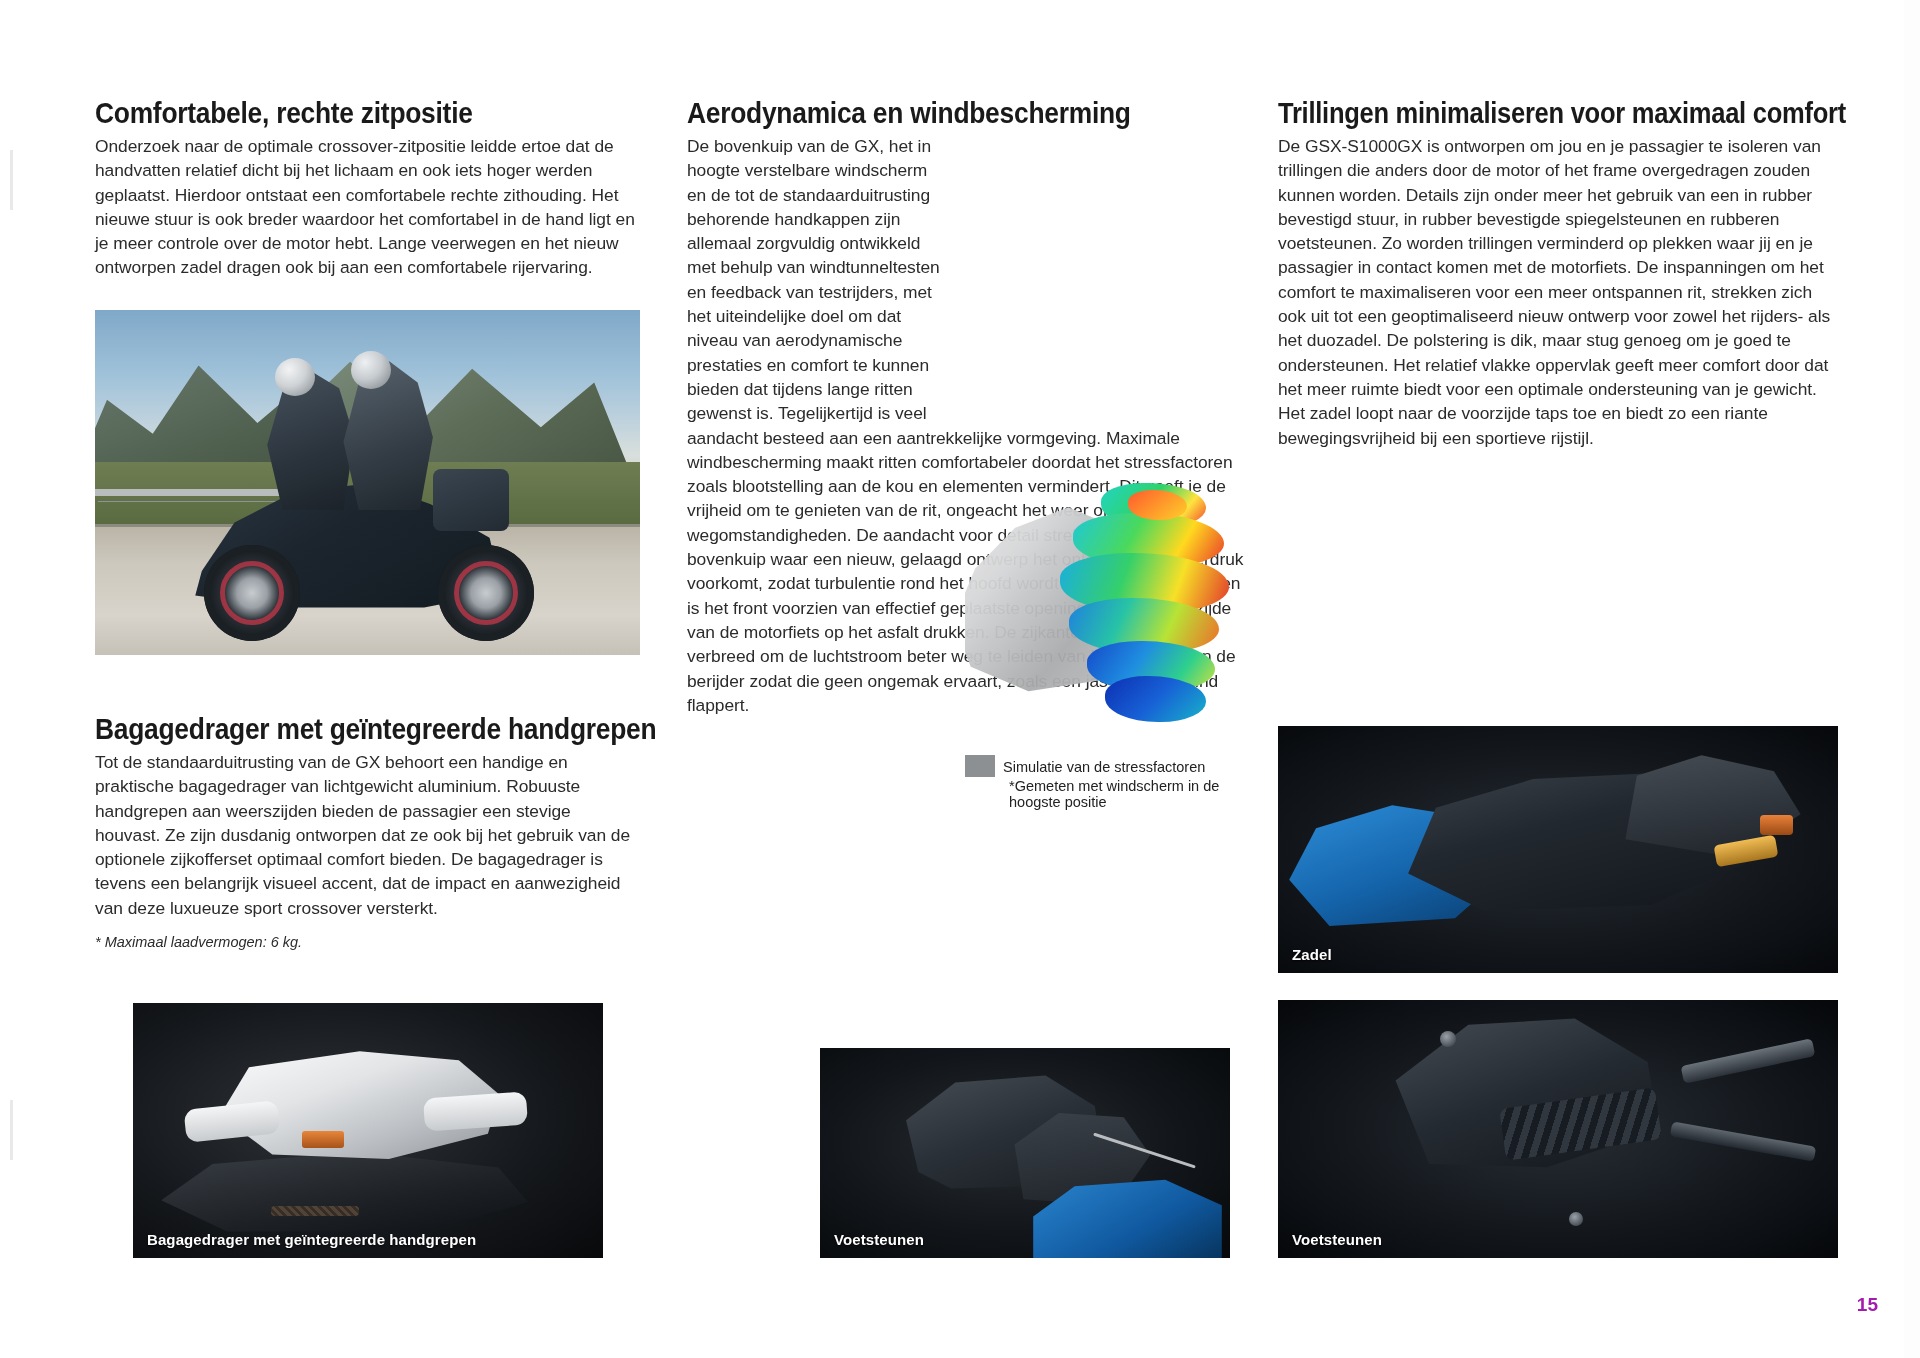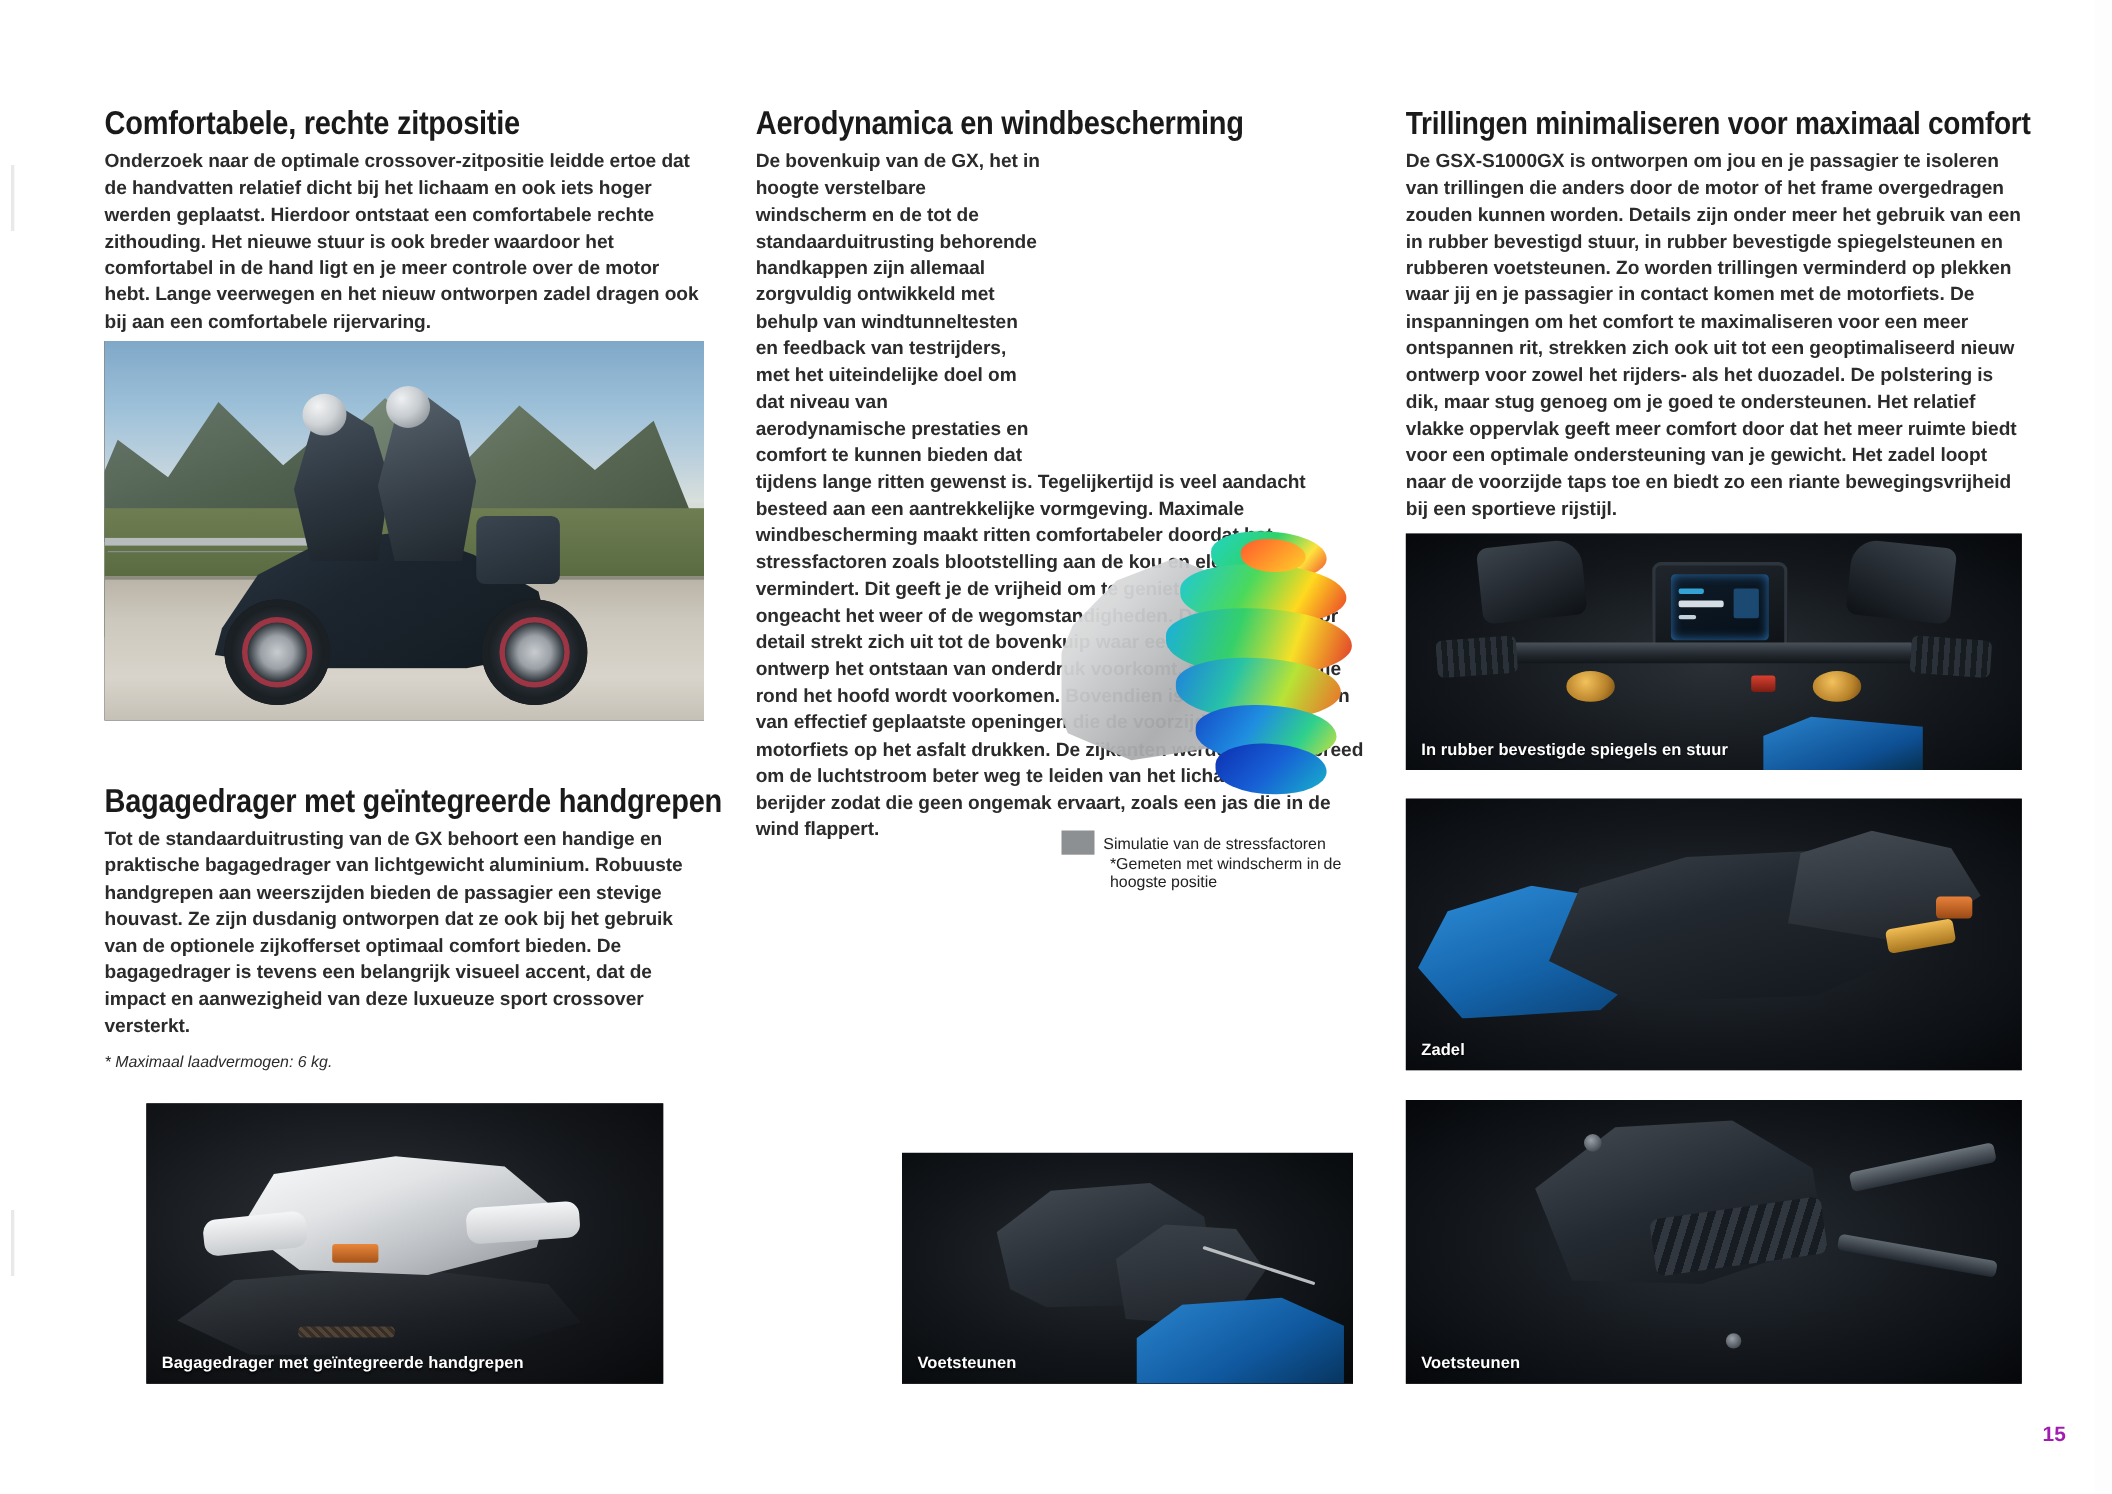--- a/index.html
+++ b/index.html
@@ -37,21 +37,20 @@
     transform-origin: left center;
     white-space: nowrap;
   }
   h2.head.small { font-size: 29px; }
 
   p.body {
     font-size: 17.4px;
     line-height: 24.3px;
     color: #2b2b2b;
     letter-spacing: -0.05px;
-    font-weight: bold;
   }
   p.note {
     font-size: 14.5px;
     line-height: 20px;
     color: #2b2b2b;
     margin-top: 12px;
     font-style: italic;
   }
 
   
@@ -386,40 +385,20 @@
     <div class="hand-blue"></div>
     <div class="hand-cable"></div>
     <div class="cap">Voetsteunen</div>
   </div>
 
   <div class="col col3">
     <h2 class="head small">Trillingen minimaliseren voor maximaal comfort</h2>
     <p class="body">De GSX-S1000GX is ontworpen om jou en je passagier te isoleren van trillingen die anders door de motor of het frame overgedragen zouden kunnen worden. Details zijn onder meer het gebruik van een in rubber bevestigd stuur, in rubber bevestigde spiegelsteunen en rubberen voetsteunen. Zo worden trillingen verminderd op plekken waar jij en je passagier in contact komen met de motorfiets. De inspanningen om het comfort te maximaliseren voor een meer ontspannen rit, strekken zich ook uit tot een geoptimaliseerd nieuw ontwerp voor zowel het rijders- als het duozadel. De polstering is dik, maar stug genoeg om je goed te ondersteunen. Het relatief vlakke oppervlak geeft meer comfort door dat het meer ruimte biedt voor een optimale ondersteuning van je gewicht. Het zadel loopt naar de voorzijde taps toe en biedt zo een riante bewegingsvrijheid bij een sportieve rijstijl.</p>
   </div>
 
-  <div class="photo" id="photo-cockpit">
-    <div class="cp-bg"></div>
-    <div class="cp-mirror-l"></div>
-    <div class="cp-mirror-r"></div>
-    <div class="cp-cluster"></div>
-    <div class="cp-tft">
-      <i></i>
-      <i></i>
-      <i></i>
-      <i></i>
-    </div>
-    <div class="cp-bar"></div>
-    <div class="cp-grip-l"></div>
-    <div class="cp-grip-r"></div>
-    <div class="cp-gold-l"></div>
-    <div class="cp-gold-r"></div>
-    <div class="cp-red"></div>
-    <div class="cp-blue"></div>
-    <div class="cap">In rubber bevestigde spiegels en stuur</div>
-  </div>
 
   <div class="photo" id="photo-seat">
     <div class="seat-bg"></div>
     <div class="seat-blue"></div>
     <div class="seat-main"></div>
     <div class="seat-rear"></div>
     <div class="seat-gold"></div>
     <div class="seat-orange"></div>
     <div class="cap">Zadel</div>
   </div>

